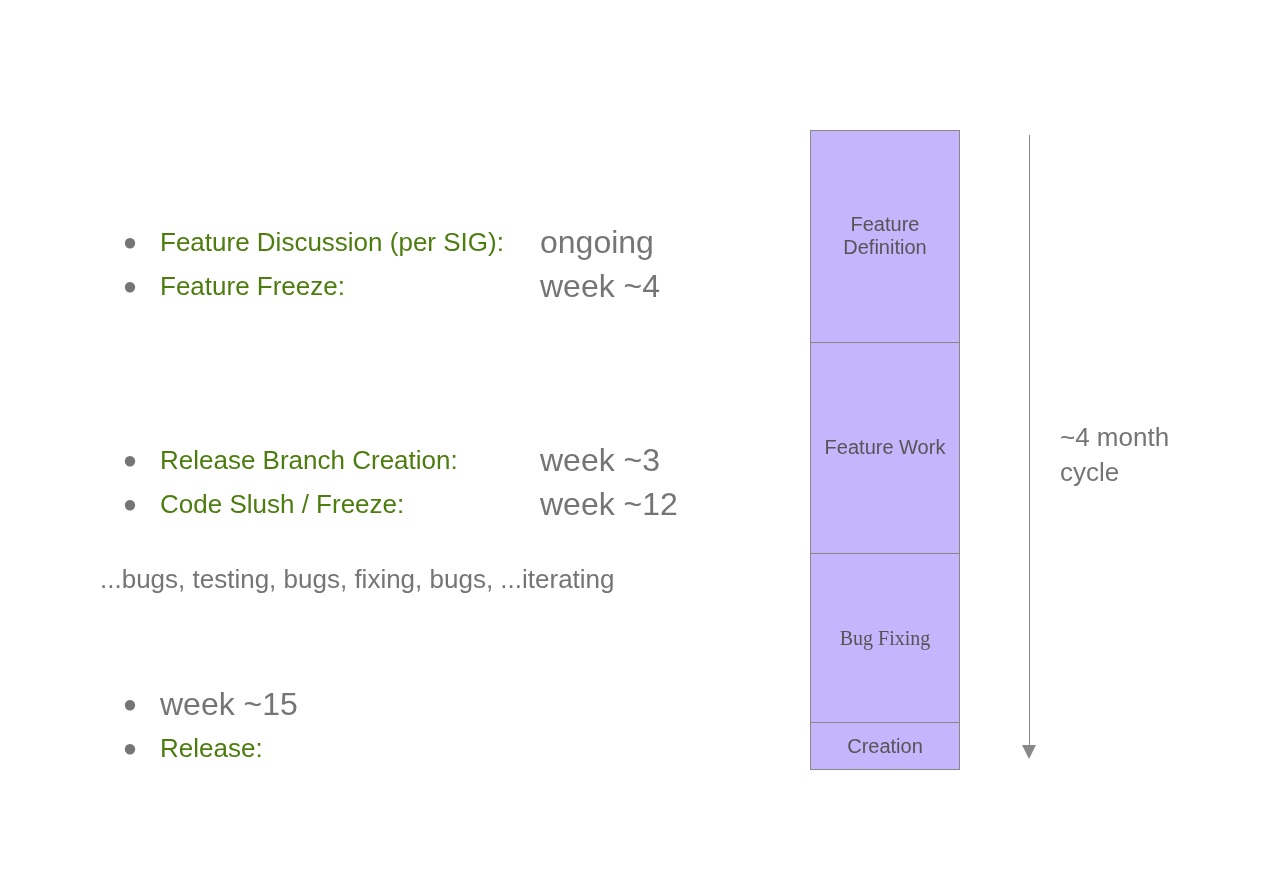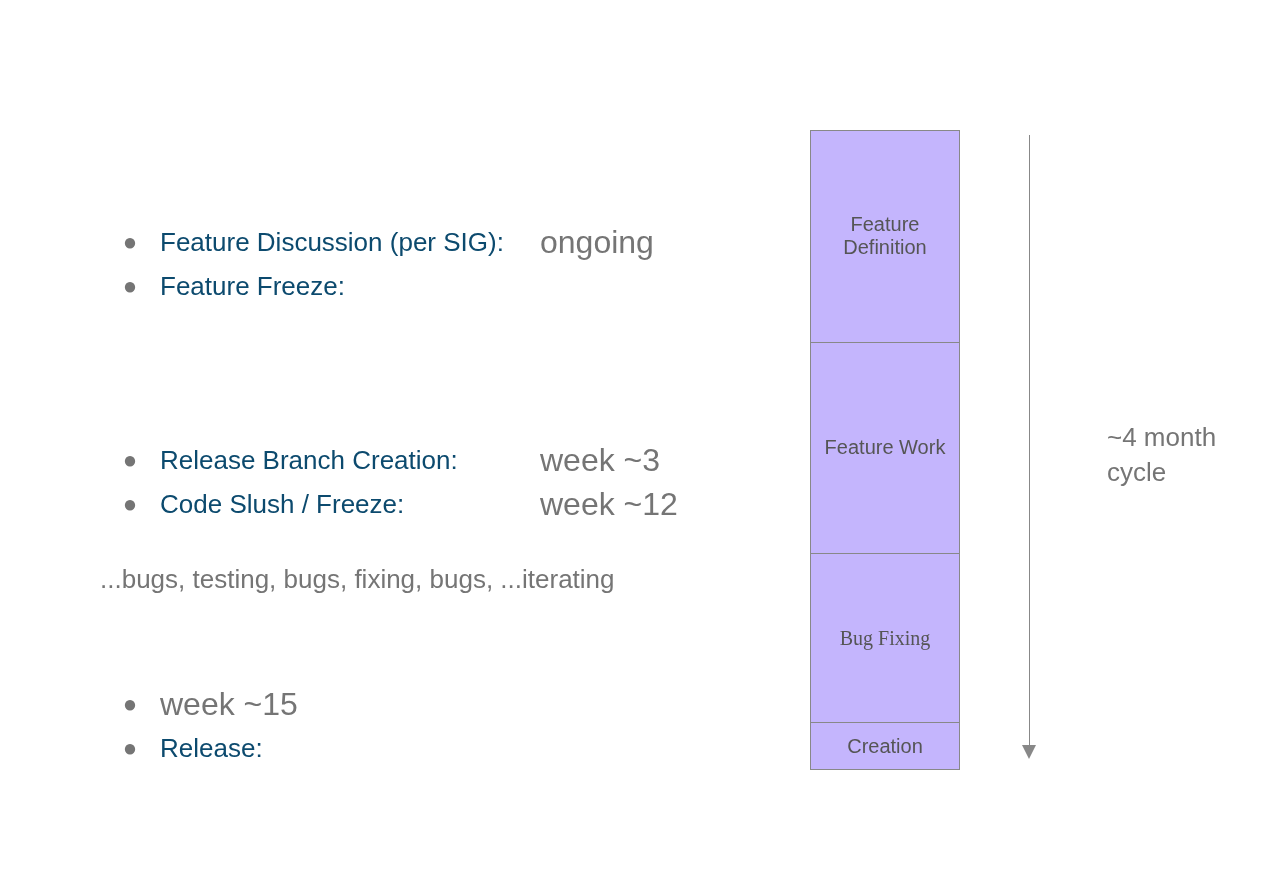--- a/index.html
+++ b/index.html
@@ -42,21 +42,21 @@
   .bullet {
     display: flex;
     justify-content: center;
     align-items: center;
     font-size: 24px;
     line-height: 1;
     color: #757575;
   }
   .milestone-label {
     font-size: 26px;
-    color: #0c4a6e;
+    color: #4d7c0f;
   }
   .milestone-value {
     font-size: 32px;
     color: #757575;
     text-align: left;
   }
   .note-text {
     font-size: 26px;
     color: #757575;
     margin-top: 38px;
@@ -116,37 +116,37 @@
   }
   .cycle-label {
     position: absolute;
     left: 1060px;
     top: 420px;
     width: 120px;
     font-size: 26px;
     color: #757575;
     line-height: 1.35;
     text-align: left;
-    margin-left: 47px;
   }
 </style>
 </head>
 <body>
 
 <div class="stage">
 
   <div id="block-1" class="block">
     <div class="row">
       <span class="bullet">●</span>
       <span class="milestone-label">Feature Discussion (per SIG):</span>
       <span class="milestone-value">ongoing</span>
     </div>
     <div class="row">
       <span class="bullet">●</span>
       <span class="milestone-label">Feature Freeze:</span>
+      <span class="milestone-value">week ~4</span>
     </div>
   </div>
 
   <div id="block-2" class="block">
     <div class="row">
       <span class="bullet">●</span>
       <span class="milestone-label">Release Branch Creation:</span>
       <span class="milestone-value">week ~3</span>
     </div>
     <div class="row">

